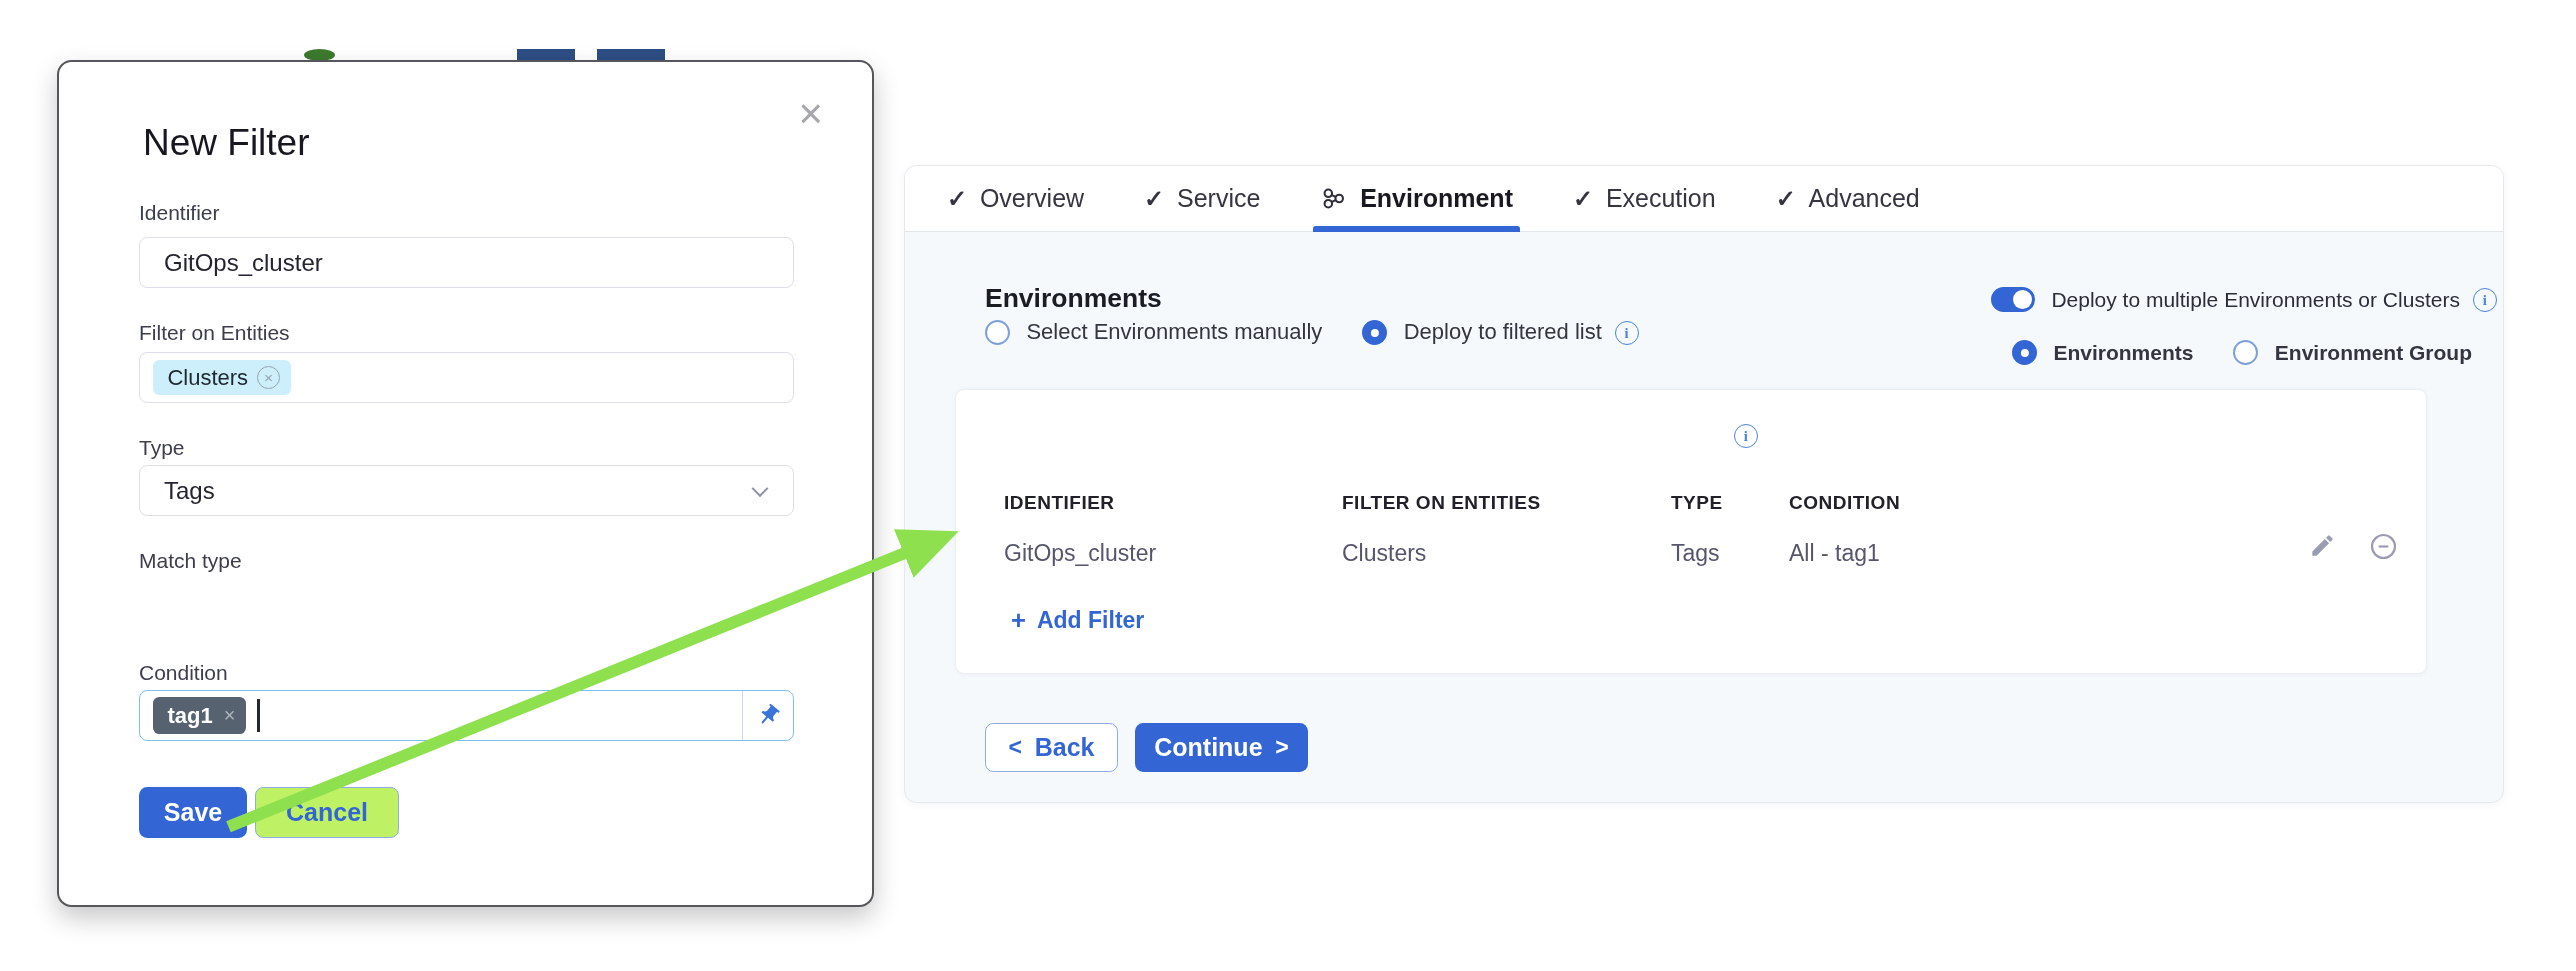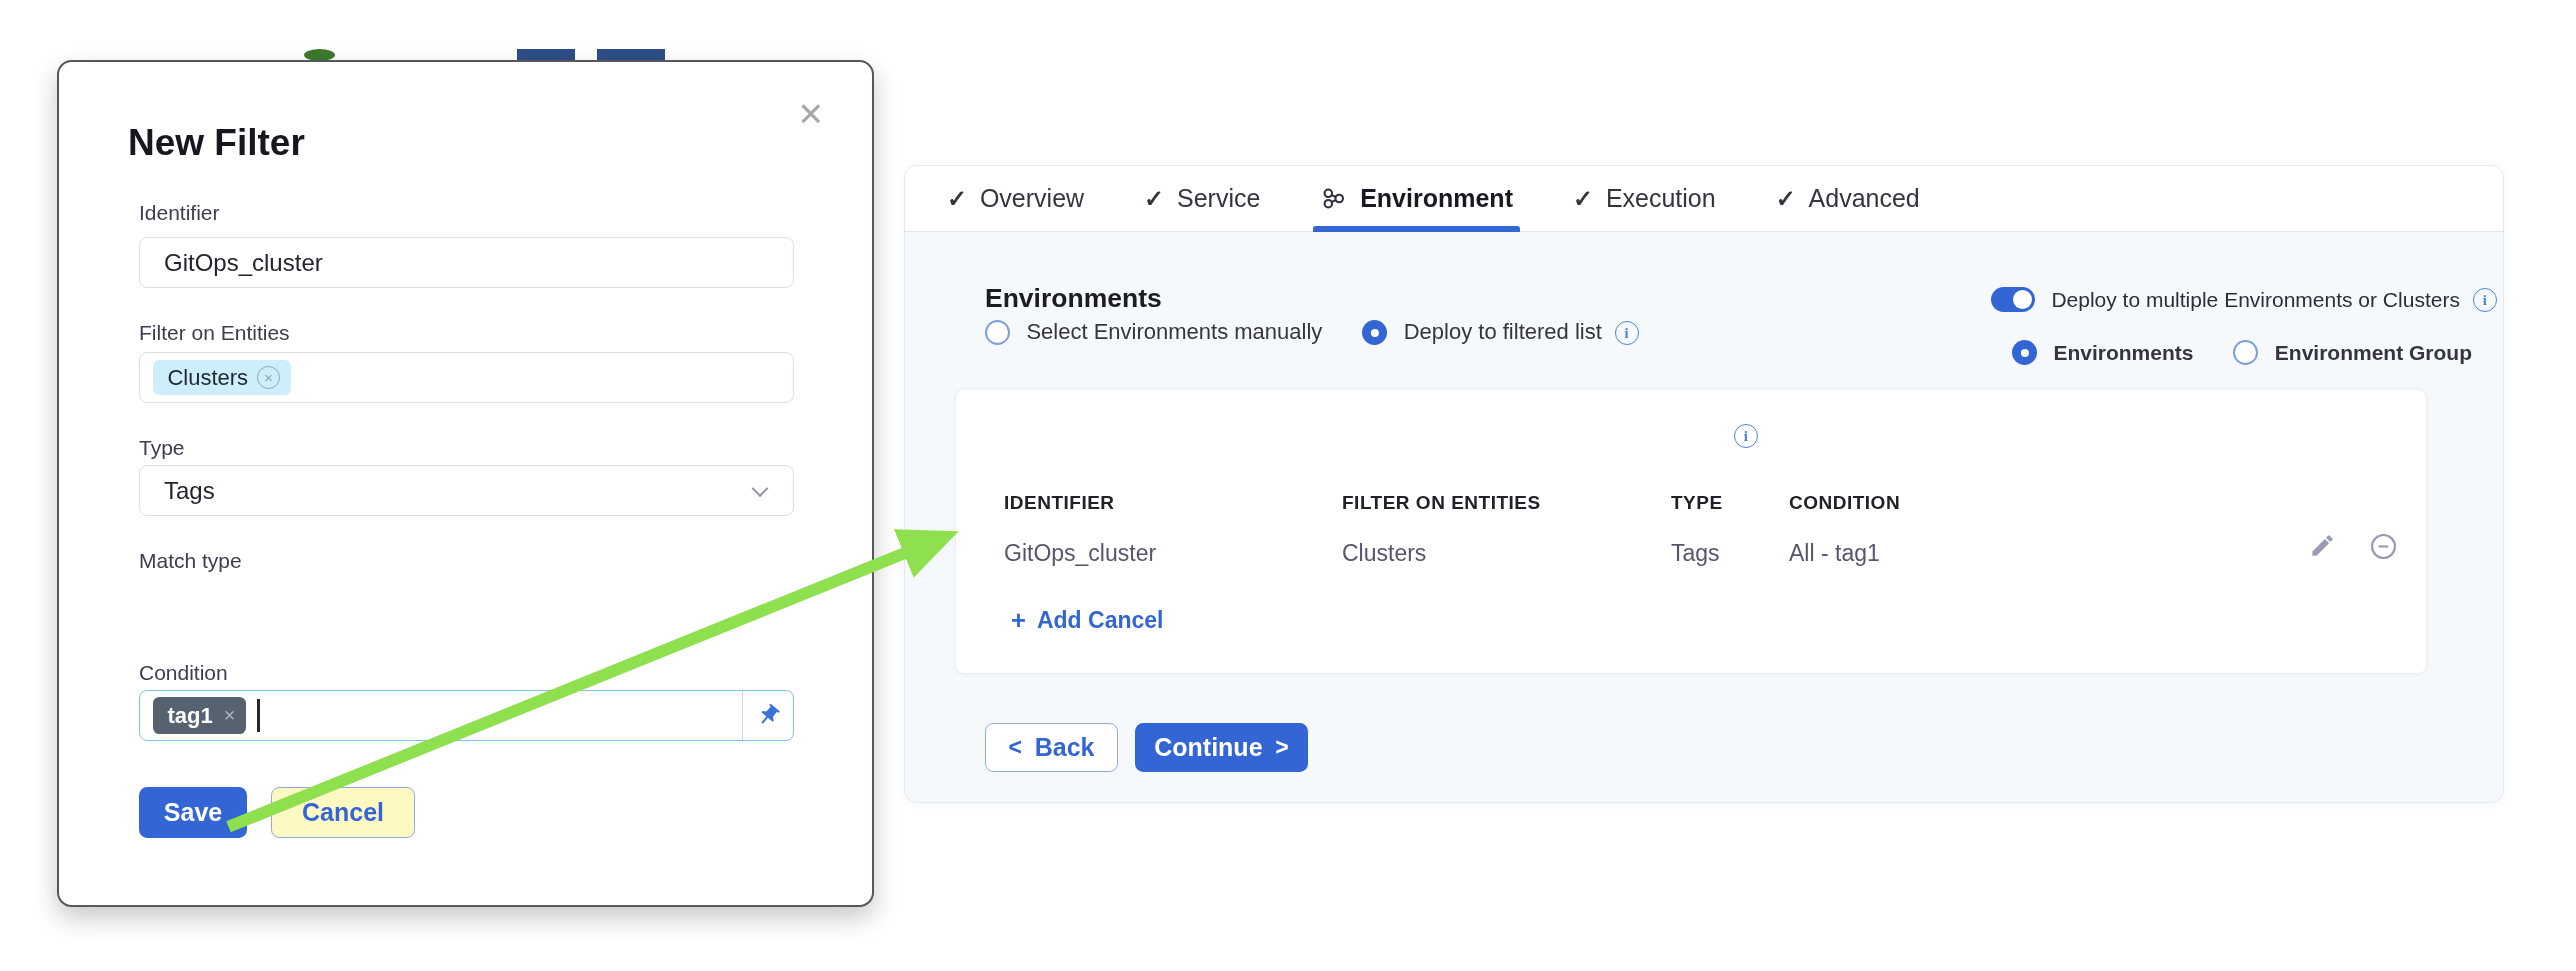--- a/index.html
+++ b/index.html
@@ -23,21 +23,21 @@
   .sliver{position:absolute;z-index:1}
   .sliver.green{left:304px;top:49px;width:31px;height:12px;border-radius:50%;background:#3c7a2e}
   .sliver.blue1{left:517px;top:49px;width:58px;height:12px;background:#2d4e85}
   .sliver.blue2{left:597px;top:49px;width:68px;height:12px;background:#2d4e85}
 
   
   .modal{position:absolute;left:57px;top:60px;width:817px;height:847px;background:#fff;
          border:2.7px solid #56575c;border-radius:14.6px;box-shadow:0 11px 25.6px rgba(0,0,0,.22);z-index:2}
   .m-close{position:absolute;top:31px;right:49px;font-size:42px;line-height:1;color:#a6a7ad;
            font-weight:300;cursor:pointer}
-  .m-title{position:absolute;left:69px;top:60px;font-size:37px;font-weight:700;color:var(--ink)}
+  .m-title{position:absolute;left:84px;top:60px;font-size:37px;font-weight:400;color:var(--ink)}
   .f-label{position:absolute;left:80px;font-size:21px;color:var(--label)}
   .f-box{position:absolute;left:80px;width:655px;height:51px;background:#fff;
          border:1.8px solid var(--border);border-radius:8.2px;display:flex;align-items:center}
   .f-text{margin-left:24px;font-size:24px;color:#23242e}
   .chev{position:absolute;right:27px;top:50%;width:12px;height:12px;
         border-right:2.7px solid #8f90a4;border-bottom:2.7px solid #8f90a4;
         transform:translateY(-70%) rotate(45deg)}
   .chev.inset{right:77px}
   .chip-cyan{margin-left:12.8px;height:35px;background:#cdeffb;border-radius:6.4px;
              display:flex;align-items:center;gap:9px;padding:0 11px 0 14.6px;font-size:22px;color:#1f2730}
@@ -48,21 +48,21 @@
   .pin-seg{position:absolute;right:0;top:0;bottom:0;width:51px;display:flex;align-items:center;
            justify-content:center;border-left:1.8px solid #c9d8ef;border-radius:0 6.4px 6.4px 0}
   .pin-seg.tinted{background:#e9effb;border-left-color:#b9cdf0}
   .chip-dark{margin-left:12.8px;height:37px;background:#566270;border-radius:6.4px;color:#fff;
              font-size:22px;font-weight:700;display:flex;align-items:center;gap:11px;padding:0 11px 0 14.6px}
   .chip-dark .x{color:#aeb6bf;font-weight:400;font-size:20px}
   .caret{width:2.7px;height:33px;background:#262733;margin-left:11px}
   .btn{display:flex;align-items:center;justify-content:center;font-weight:700;font-size:25px;
        border-radius:8.2px;cursor:pointer;gap:12.8px}
   .btn-save{position:absolute;left:80px;top:725px;width:108px;height:51px;background:var(--primary);color:#fff}
-  .btn-cancel{position:absolute;left:212px;top:725px;width:144px;height:51px;background:#fef9c3;
+  .btn-cancel{position:absolute;left:196px;top:725px;width:144px;height:51px;background:#bef264;
               border:1.8px solid #8fabe3;color:var(--primary)}
 
   
   .panel{position:absolute;left:904px;top:165px;width:1600px;height:638px;background:var(--panel-bg);
          border:0.9px solid #e6e8f0;border-radius:12.8px;box-shadow:0 1.8px 9px rgba(40,50,90,.05);z-index:1}
   .tabbar{position:absolute;left:0;right:0;top:0;height:66px;background:#fff;
           border-radius:12px 12px 0 0;border-bottom:0.9px solid #e4e6ee;
           display:flex;align-items:center;padding-left:42px;gap:60px}
   .tab{position:relative;height:100%;display:flex;align-items:center;gap:12.8px;
        font-size:25px;color:var(--tabink);cursor:pointer}
@@ -238,21 +238,21 @@
         </span>
         <span class="row-icon" style="left:1413px">
           <svg width="29" height="29" viewBox="0 0 24 24">
             <circle cx="12" cy="12" r="9.5" fill="none" stroke="#9a9cb3" stroke-width="1.8"></circle>
             <path d="M8 12h8" stroke="#9a9cb3" stroke-width="1.8"></path>
           </svg>
         </span>
 
         <div class="add">
           <span class="plus">+</span>
-          <span>Add Cancel</span>
+          <span>Add Filter</span>
         </div>
       </div>
 
       <div class="btn btn-back">
         <span class="bchev">&lt;</span>
         <span>Back</span>
       </div>
       <div class="btn btn-continue">
         <span>Continue</span>
         <span class="bchev">&gt;</span>

